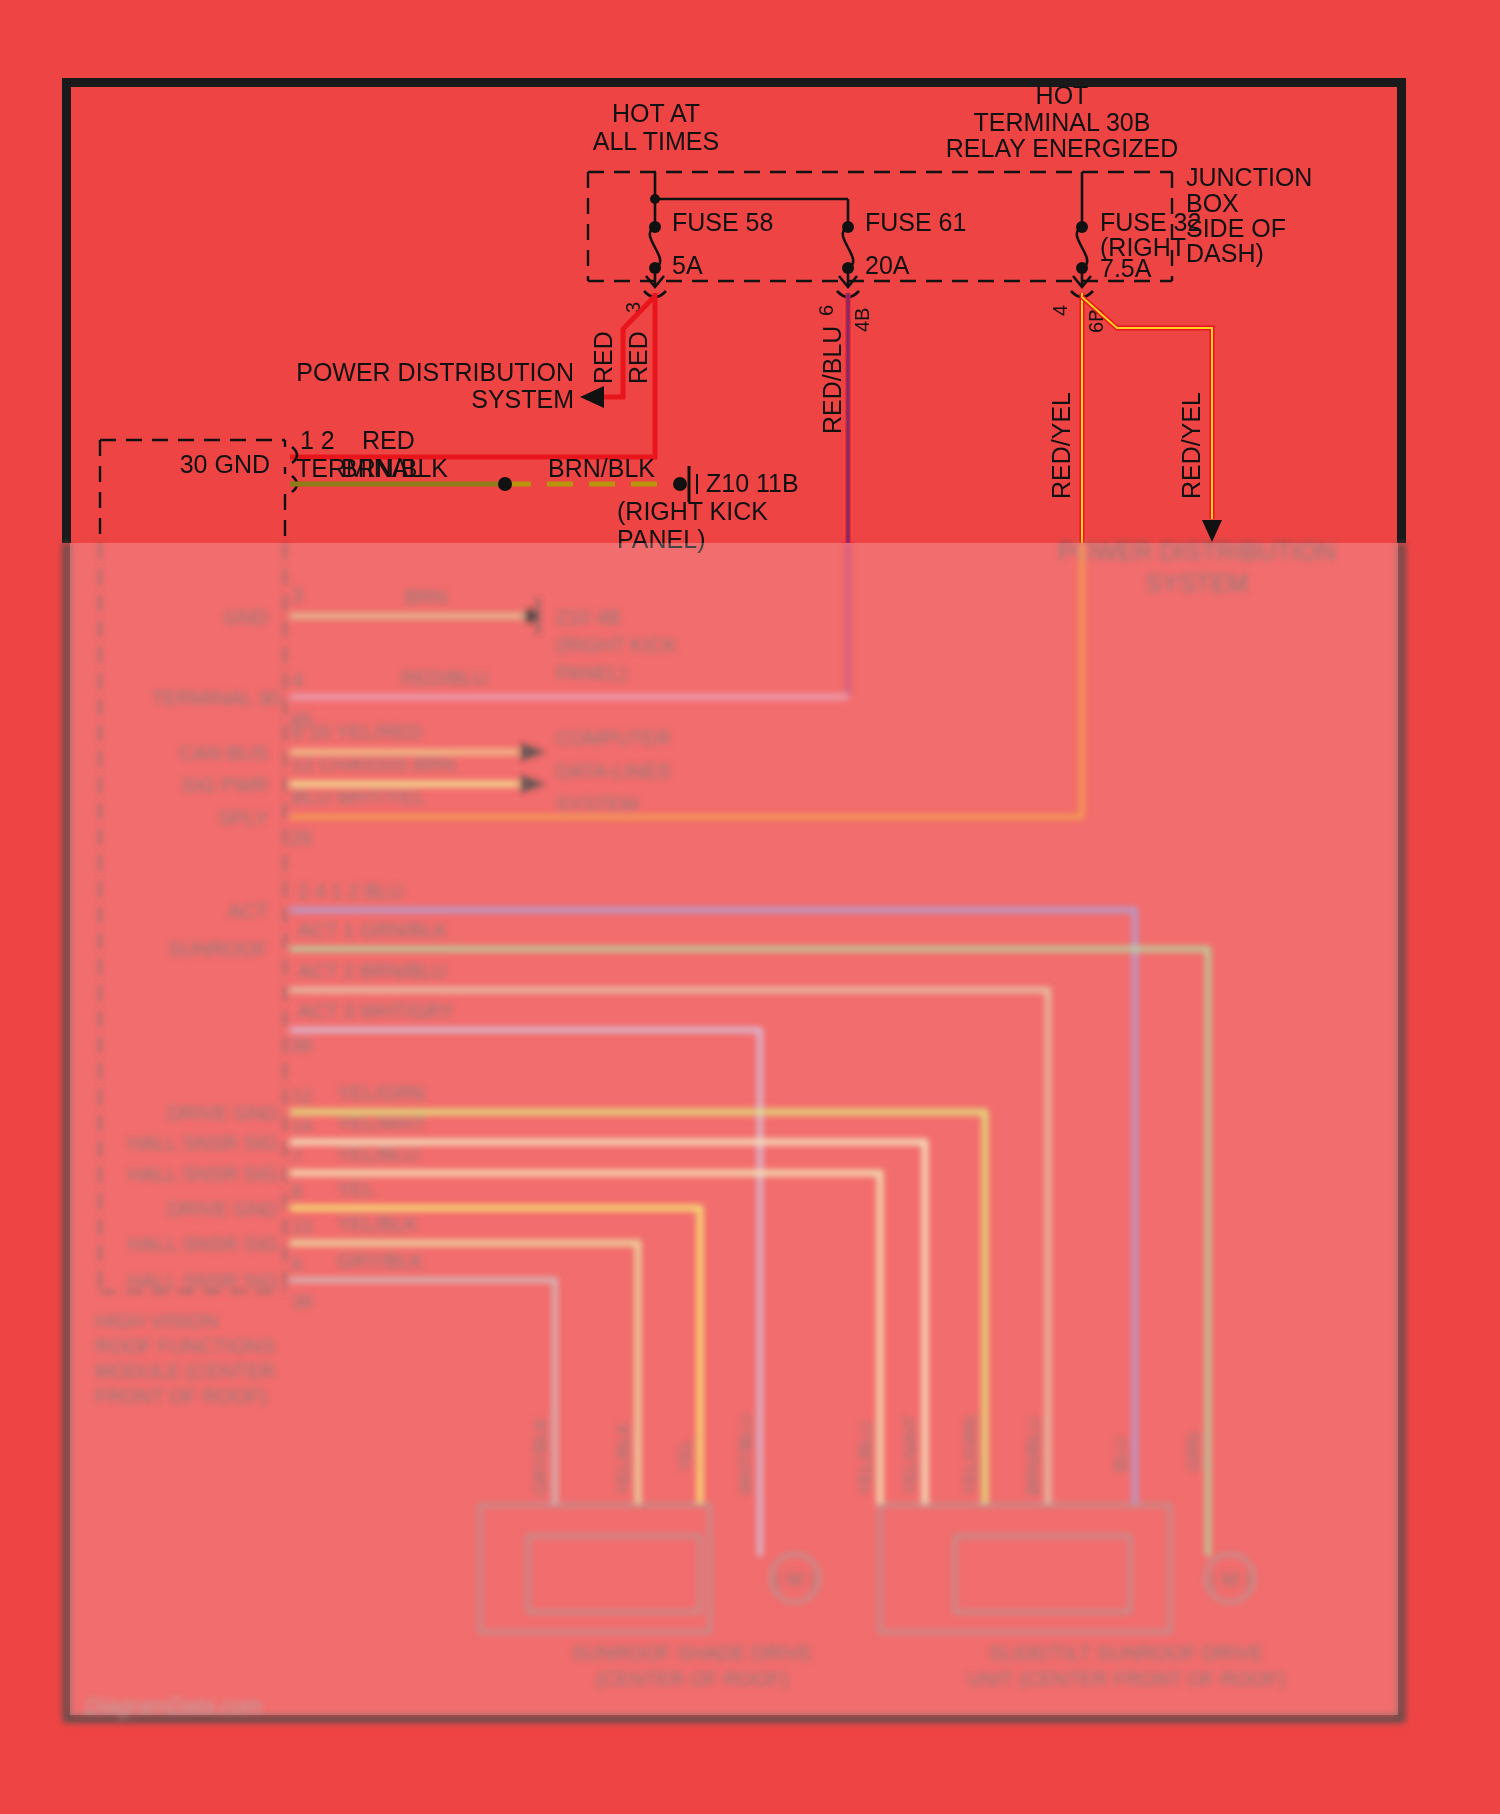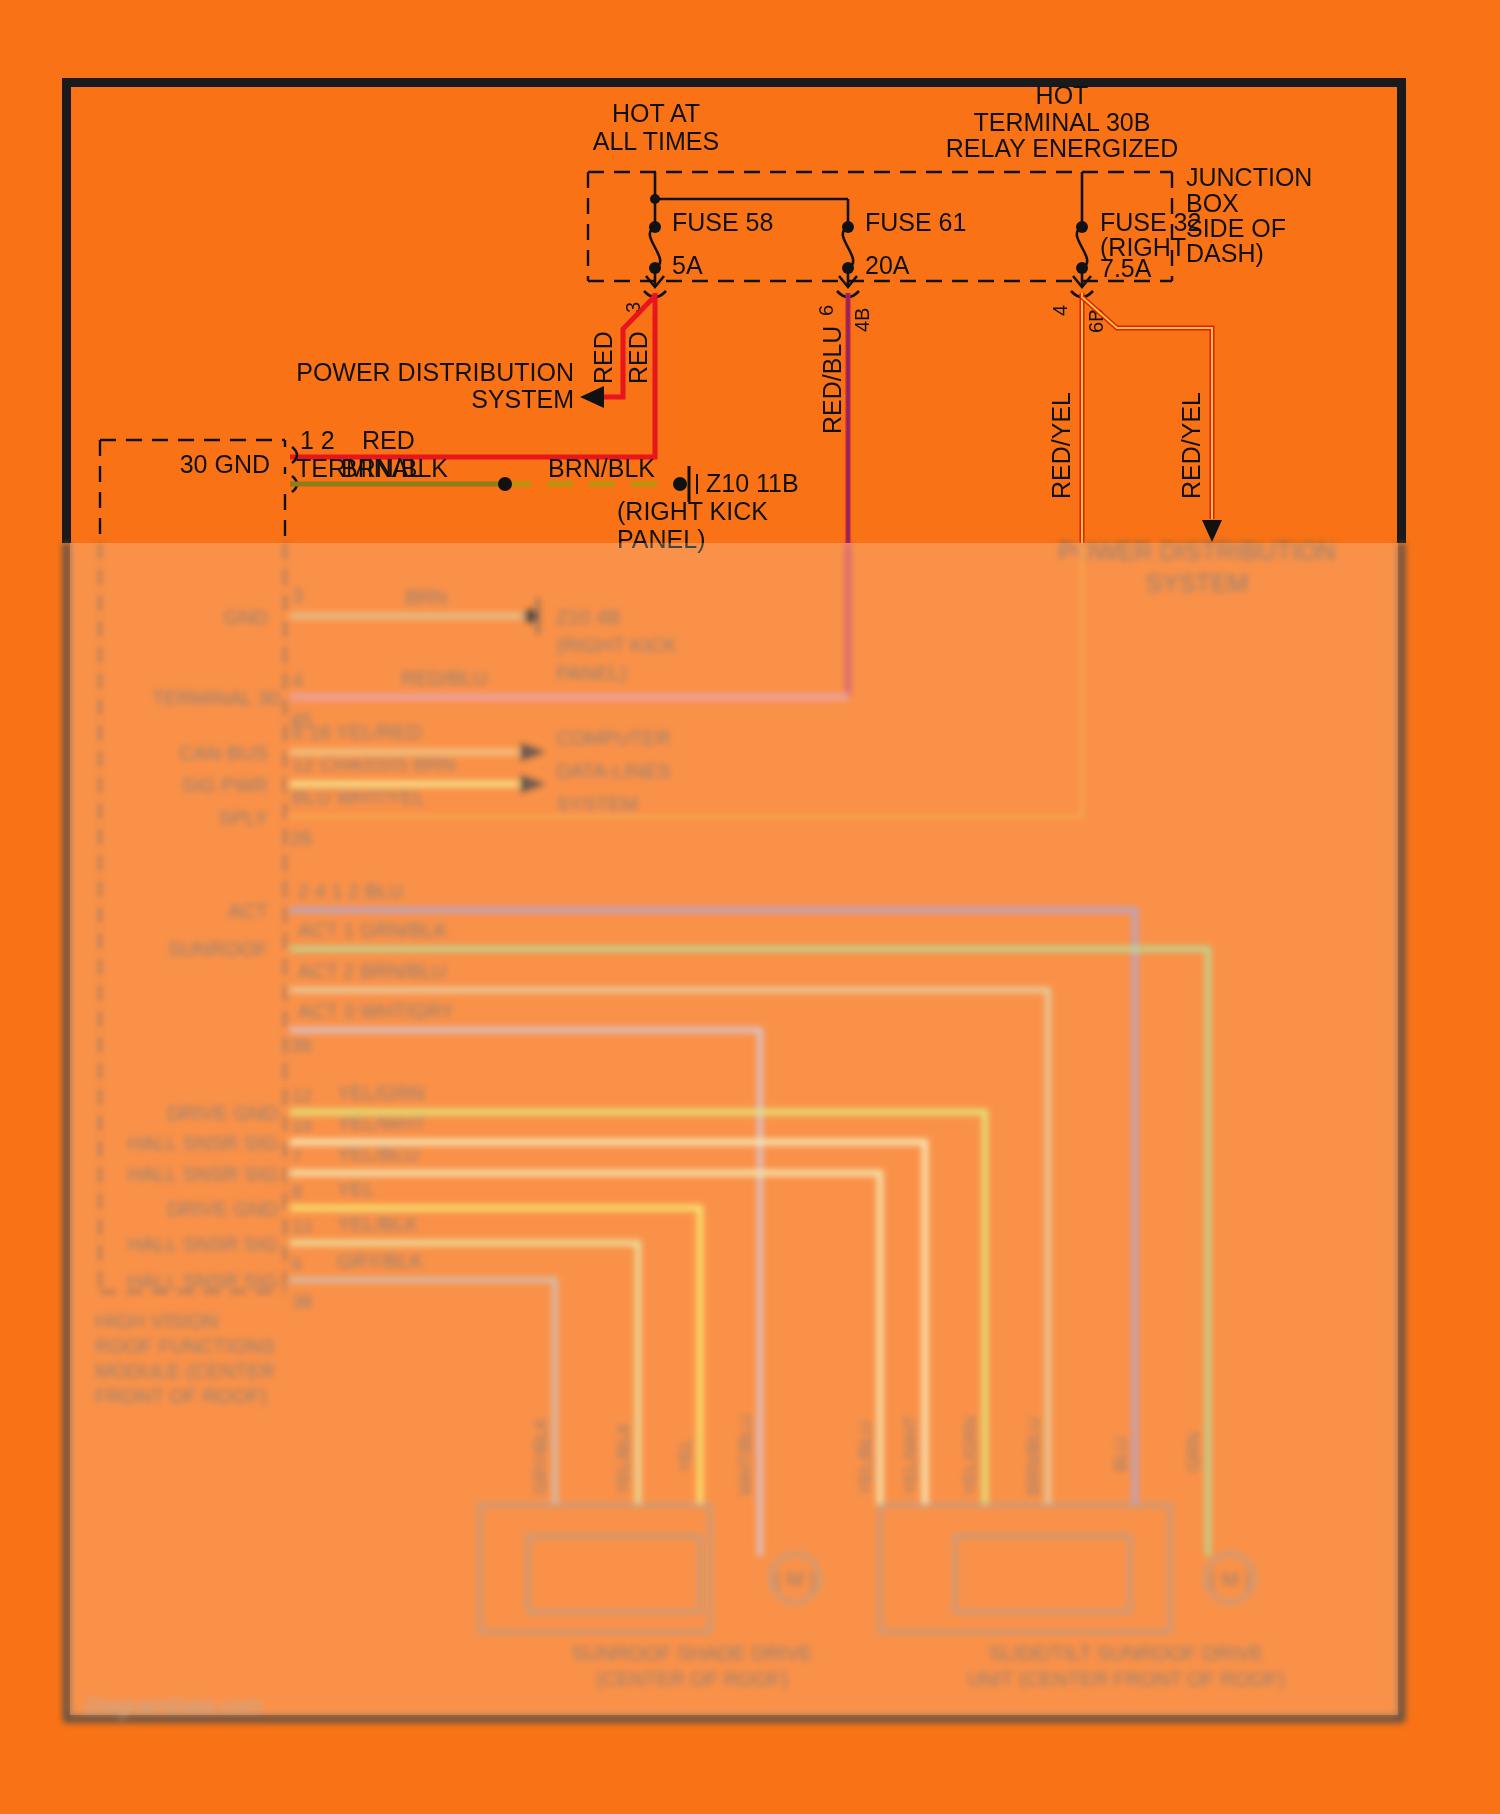--- a/index.html
+++ b/index.html
@@ -1,16 +1,16 @@
 <!DOCTYPE html>
 <html style="--red: #e8151c; --yellow_core: #ffd21f; --blue_core: #3a3db0; --olive: #8f7d1a; --olive_dash: #b8960c; --tan: #d9b878; --pink: #e58ca8; --can_tan: #ecc06f; --can_yellow: #f2ee7a; --blue: #8b92e8; --green: #90e890; --khaki: #d8d4a4; --lavender: #c6c4f0; --yelgrn: #d6ee5a; --yelwht: #f2f4bc; --yelblu: #eff0ae; --yel: #f5f04f; --yelblk: #e4e28e; --grey: #bcbcbc; --frame: #1a1a1a; --frame_blur: #4f4f4f; --blur_text: #5a5a5a; --box_line: #8a8a8a; --watermark: #9a9a9a;"><head>
 <meta charset="utf-8">
 <style>
   html,body{margin:0;padding:0;background:#ffffff;}
-  .page{position:relative;width:1500px;height:1814px;background:#f97316;overflow:hidden;}
+  .page{position:relative;width:1500px;height:1814px;background:#ef4444;overflow:hidden;}
   svg{display:block;}
   text{font-family:"Liberation Sans","DejaVu Sans",sans-serif;fill:#111;}
   .t{font-size:25px;}
   .t-sm{font-size:20px;}
   .t-xs{font-size:18px;}
   .t-mid{text-anchor:middle;}
   .t-end{text-anchor:end;}
   .t-blur{fill:var(--blur_text);}
   .t-wm{font-size:22px;font-style:italic;fill:var(--watermark);}
   .frame{stroke:var(--frame);stroke-width:9;fill:none;}

